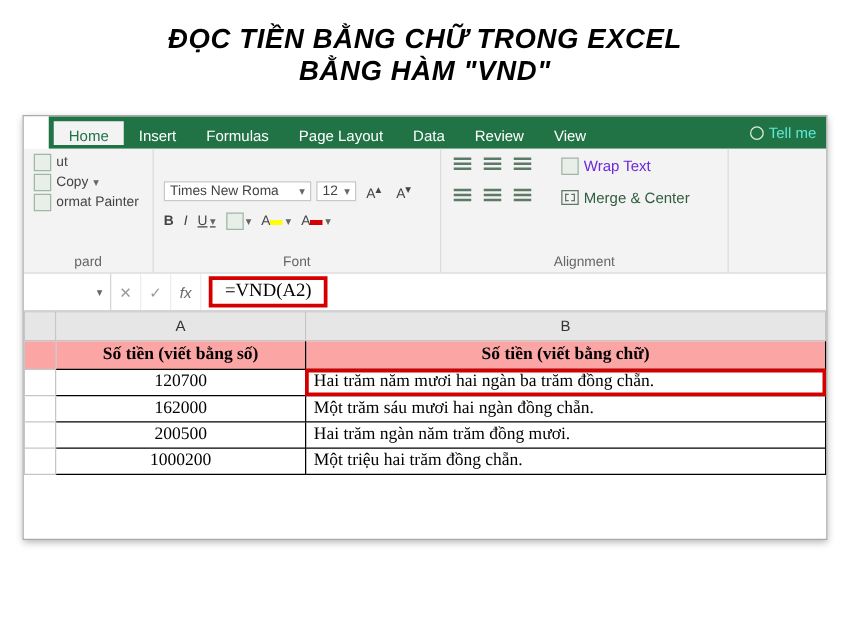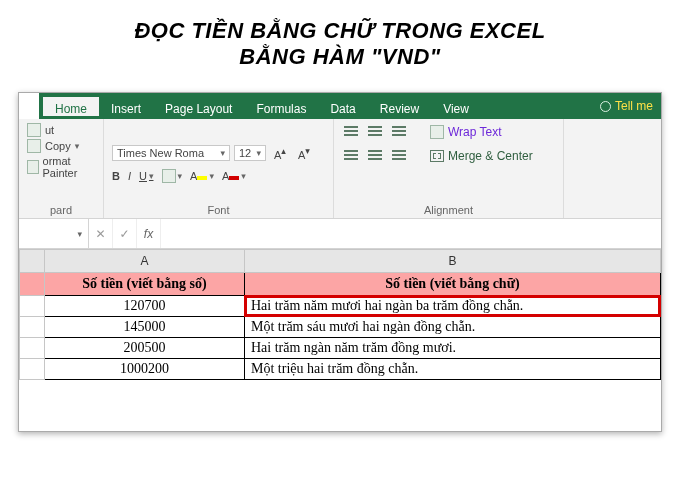--- a/index.html
+++ b/index.html
@@ -48,21 +48,21 @@
     background: #f3f3f3;
     color: #217346;
     font-weight: 500;
   }
   .tellme {
     margin-left: auto;
     display: flex;
     align-items: center;
     padding: 0 8px;
     gap: 4px;
-    color: #fde047;
+    color: #5eead4;
     font-size: 12px;
   }
   .bulb {
     width: 11px; height: 11px;
     border: 1px solid #d9efe1;
     border-radius: 50%;
     display: inline-block;
   }
   
   .ribbon {
@@ -79,21 +79,21 @@
     display: flex;
     flex-direction: column;
     justify-content: space-between;
   }
   .group-label {
     text-align: center;
     font-size: 11px;
     color: #666;
     margin-top: 2px;
   }
-  .clip-col { width: 85px; }
+  .clip-col { width: 104px; }
   .clip-col .row { display:flex; align-items:center; gap:4px; margin-bottom:2px; }
   .iconbox {
     width: 14px; height: 14px;
     border: 1px solid #9fb7a6;
     background: #e8efe9;
     display:inline-block;
   }
   .font-col { width: 230px; }
   .font-row1 { display:flex; gap:4px; align-items:center; margin-bottom:6px;margin-top:20px;}
   .font-name {
@@ -216,22 +216,22 @@
 <div class="heading">
   <div>ĐỌC TIỀN BẰNG CHỮ TRONG EXCEL</div>
   <div>BẰNG HÀM "VND"</div>
 </div>
 
 <div class="excel-shot">
 
   <div class="tabs">
     <div class="tab active">Home</div>
     <div class="tab">Insert</div>
+    <div class="tab">Formulas</div>
     <div class="tab">Page Layout</div>
-    <div class="tab">Formulas</div>
     <div class="tab">Data</div>
     <div class="tab">Review</div>
     <div class="tab">View</div>
     <div class="tellme">
       <span class="bulb"></span>
       <span>Tell me</span>
     </div>
   </div>
 
   <div class="ribbon">
@@ -320,20 +320,21 @@
   </div>
 
   <div class="fbar">
     <div class="namebox">
         <span></span>
         <span class="caret">▾</span>
       </div>
     <div class="fbar-btn">✕</div>
     <div class="fbar-btn">✓</div>
     <div class="fbar-btn fx">fx</div>
+    <div class="formula-box">=VND(A2)</div>
   </div>
 
   <div class="gridwrap">
     <table class="sheet">
       <tbody>
           <tr class="colhdr">
         <td class="rownum"></td>
         <td>A</td>
         <td>B</td>
       </tr>
@@ -342,21 +343,21 @@
         <td>Số tiền (viết bằng số)</td>
         <td>Số tiền (viết bằng chữ)</td>
       </tr>
       <tr class="data-row">
         <td class="rownum"></td>
         <td class="left-col">120700</td>
         <td id="b2">Hai trăm năm mươi hai ngàn ba trăm đồng chẵn.</td>
       </tr>
       <tr class="data-row">
         <td class="rownum"></td>
-        <td class="left-col">145000</td>
+        <td class="left-col">162000</td>
         <td>Một trăm sáu mươi hai ngàn đồng chẵn.</td>
       </tr>
       <tr class="data-row">
         <td class="rownum"></td>
         <td class="left-col">200500</td>
         <td>Hai trăm ngàn năm trăm đồng mươi.</td>
       </tr>
       <tr class="data-row">
         <td class="rownum"></td>
         <td class="left-col">1000200</td>

